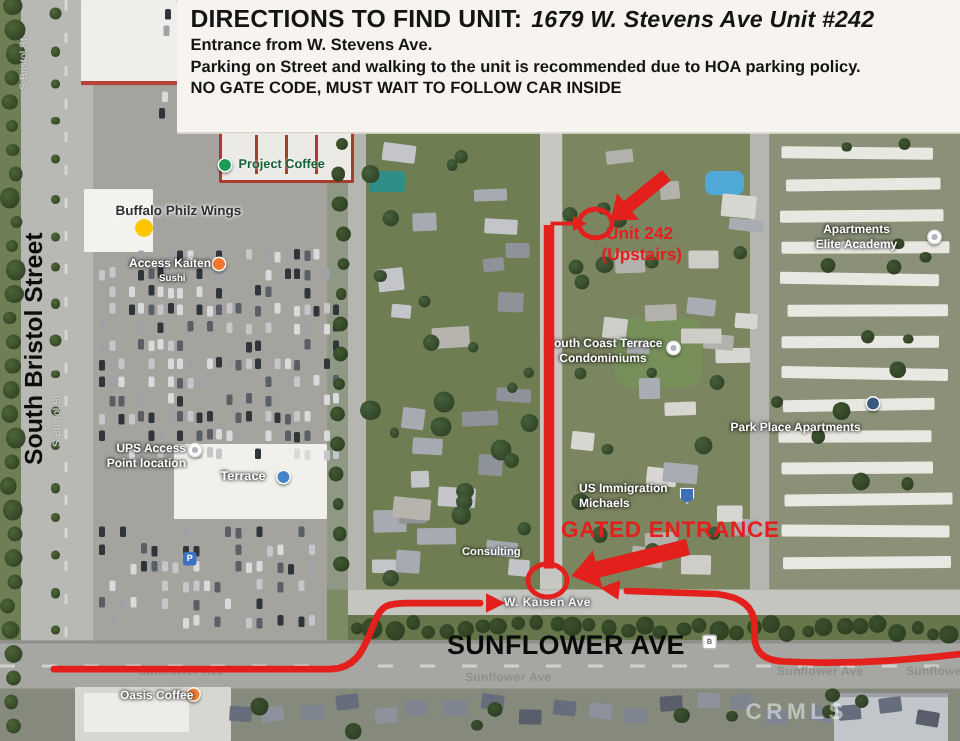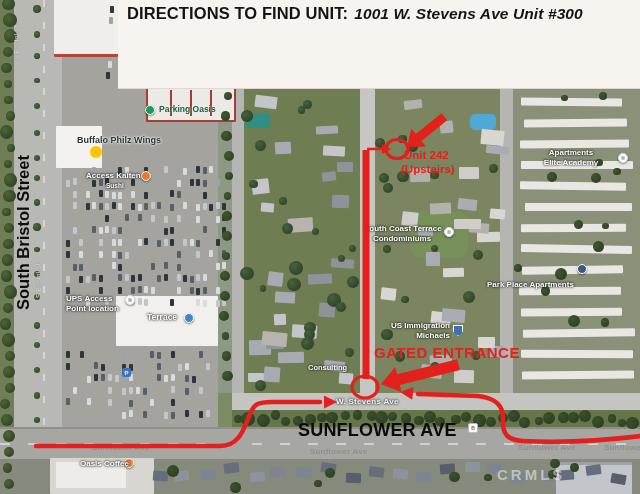--- a/index.html
+++ b/index.html
@@ -592,46 +592,46 @@
   <span class="pin" style="left:184px;top:313px;background:#4285c8"></span>
   <span class="pin white" style="left:444px;top:227px"></span>
   <span class="shield" style="left:453px;top:325px"></span>
   <span class="pin white" style="left:618px;top:153px"></span>
   <span class="pin" style="left:577px;top:264px;background:#39597e"></span>
   <span class="pin" style="left:124px;top:458px;background:#ef7d33"></span>
   <span class="sq" style="left:122px;top:368px;width:9px;height:9px;background:#3e73c4;color:#fff;font-size:6px">P</span>
   <span class="sq" style="left:468px;top:423px;width:8px;height:8px;background:#fff;color:#666;font-size:5px;border:.5px solid #bbb">B</span>
   <span class="sq" style="left:90px;top:146px;width:12px;height:12px;background:#ffc600;color:#1a1a1a;font-size:6px;border-radius:50%"></span>
 
-  <div class="lab glab" style="left:159px;top:105px">Parking Oasis</div>
+  <div class="lab glab" style="left:159px;top:105px">Project Coffee</div>
   <div class="lab dlab" style="left:77px;top:136px">Buffalo Philz Wings</div>
   <div class="lab wlab" style="left:86px;top:171px">Access Kaiten</div>
   <div class="lab wlab" style="left:106px;top:181px;font-size:6.5px">Sushi</div>
-  <div class="lab wlab" style="left:66px;top:294px;width:58px;text-align:left">
+  <div class="lab wlab" style="left:66px;top:294px;width:58px;text-align:right">
     <span class="ln">UPS Access</span>
     <span class="ln">Point location</span>
   </div>
   <div class="lab wlab" style="left:147px;top:313px;font-size:8.5px">Terrace</div>
   <div class="lab wlab" style="left:364px;top:224px;width:76px;text-align:center">
     <span class="ln">South Coast Terrace</span>
     <span class="ln">Condominiums</span>
   </div>
-  <div class="lab wlab" style="left:386px;top:321px;width:64px;text-align:right">
+  <div class="lab wlab" style="left:386px;top:321px;width:64px;text-align:left">
     <span class="ln">US Immigration</span>
     <span class="ln">Michaels</span>
   </div>
   <div class="lab wlab" style="left:540px;top:148px;width:62px;text-align:center">
     <span class="ln">Apartments</span>
     <span class="ln">Elite Academy</span>
   </div>
   <div class="lab wlab" style="left:487px;top:280px">Park Place Apartments</div>
   <div class="lab wlab" style="left:80px;top:459px">Oasis Coffee</div>
   <div class="lab wlab" style="left:308px;top:363px;font-size:7.5px;opacity:.95">Consulting</div>
 
-  <div class="lab stevenslab" style="left:336px;top:397px">W. Stevens Ave</div>
+  <div class="lab stevenslab" style="left:336px;top:397px">W. Kaisen Ave</div>
   <div class="lab roadlab" style="left:92px;top:443px">Sunflower Ave</div>
   <div class="lab roadlab" style="left:310px;top:447px">Sunflower Ave</div>
   <div class="lab roadlab" style="left:518px;top:443px">Sunflower Ave</div>
   <div class="lab roadlab" style="left:604px;top:443px">Sunflower Ave</div>
   <div class="lab biglab" style="left:298px;top:426px">SUNFLOWER AVE</div>
   <div class="watermark" style="left:497px;top:466px">CRMLS</div>
 
   <svg id="red-overlay" width="640" height="494" viewBox="0 0 640 494">
 
     <line x1="366" y1="150" x2="366" y2="379" style="stroke:var(--red)" stroke-width="7"></line>
@@ -650,17 +650,20 @@
         <polygon points="407.0,147.0 411.4,128.6 415.8,134.1 441.5,113.3 447.1,120.3 421.5,141.1 425.9,146.5" style="fill: var(--red);"></polygon>
         <polygon points="381.0,384.0 395.3,367.0 397.1,374.3 457.3,359.3 460.0,370.0 399.8,385.0 401.6,392.3" style="fill: var(--red);"></polygon>
         <polygon points="337.0,402.0 324.0,408.5 324.0,402.0 324.0,402.0 324.0,402.0 324.0,402.0 324.0,395.5" style="fill: var(--red);"></polygon>
         <polygon points="400.0,392.0 413.6,386.9 412.9,393.4 412.9,393.4 412.9,393.4 412.9,393.4 412.2,399.8" style="fill: var(--red);"></polygon>
         <polygon points="391.0,149.0 382.0,154.0 382.0,149.0 382.0,149.0 382.0,149.0 382.0,149.0 382.0,144.0" style="fill: var(--red);"></polygon>
       </g>
   </svg>
 
   <div class="header">
     <div class="h-title">
-      <span>DIRECTIONS TO FIND UNIT:</span><span class="h-addr">1001 W. Stevens Ave Unit #300</span>
+      <span>DIRECTIONS TO FIND UNIT:</span><span class="h-addr">1679 W. Stevens Ave Unit #242</span>
     </div>
+    <div class="h-line">Entrance from W. Stevens Ave.</div>
+    <div class="h-line">Parking on Street and walking to the unit is recommended due to HOA parking policy.</div>
+    <div class="h-line">NO GATE CODE, MUST WAIT TO FOLLOW CAR INSIDE</div>
   </div>
 
 </div>
 
 </body></html>

